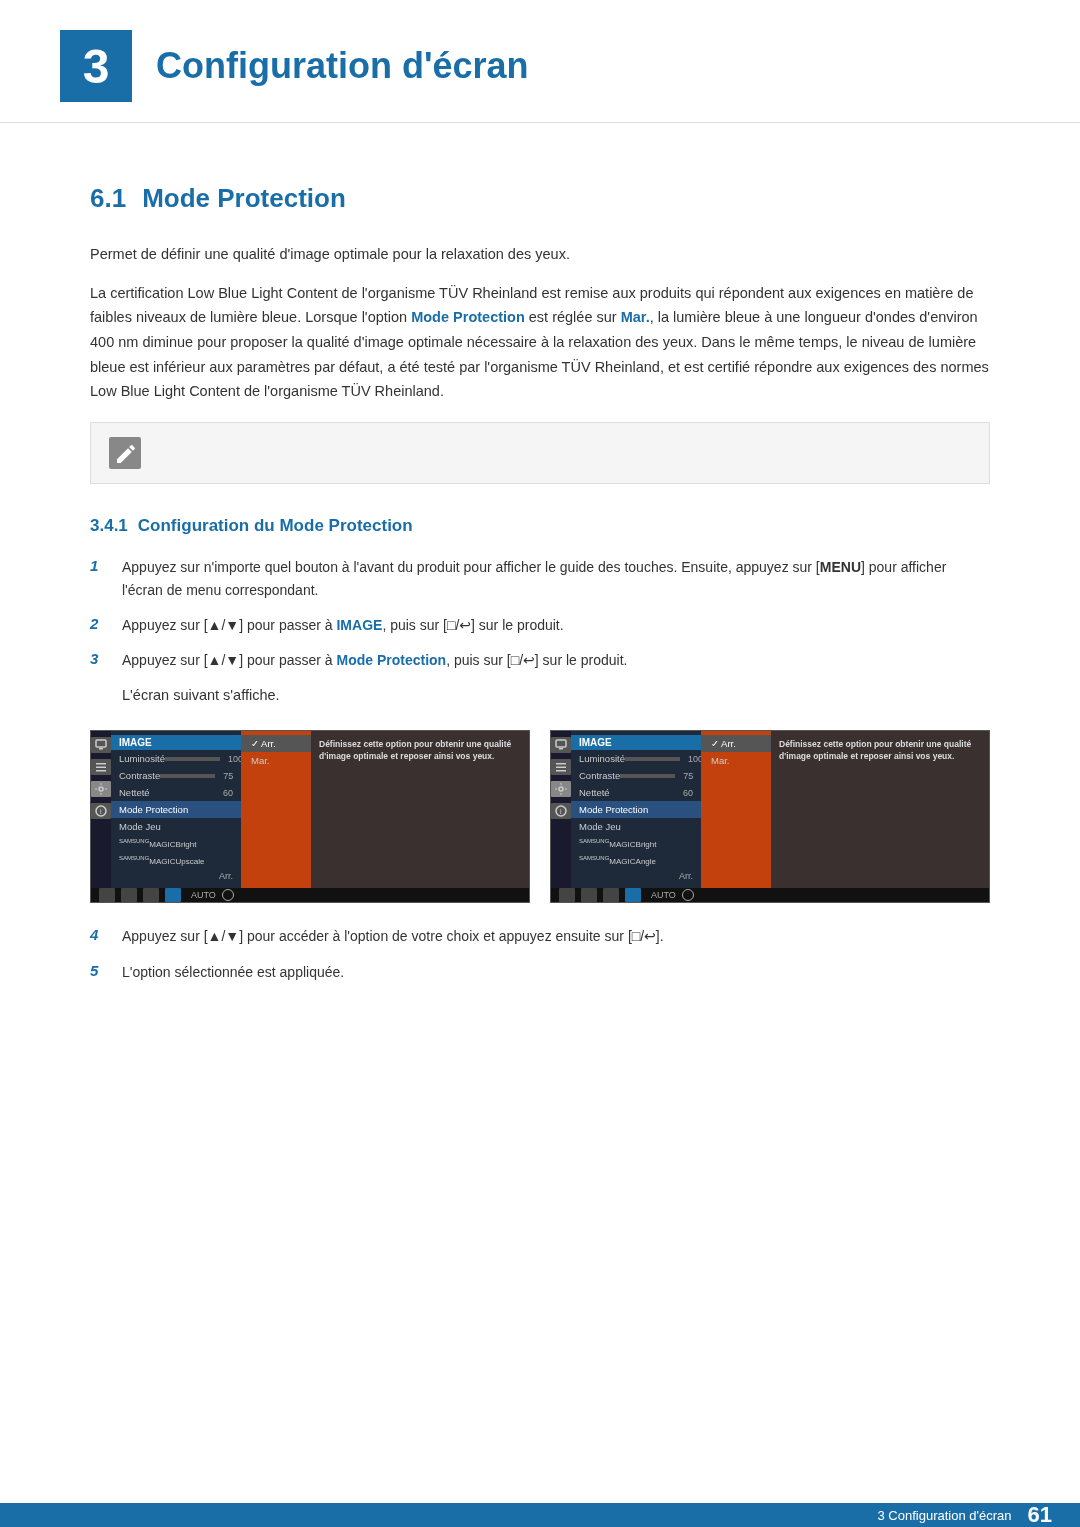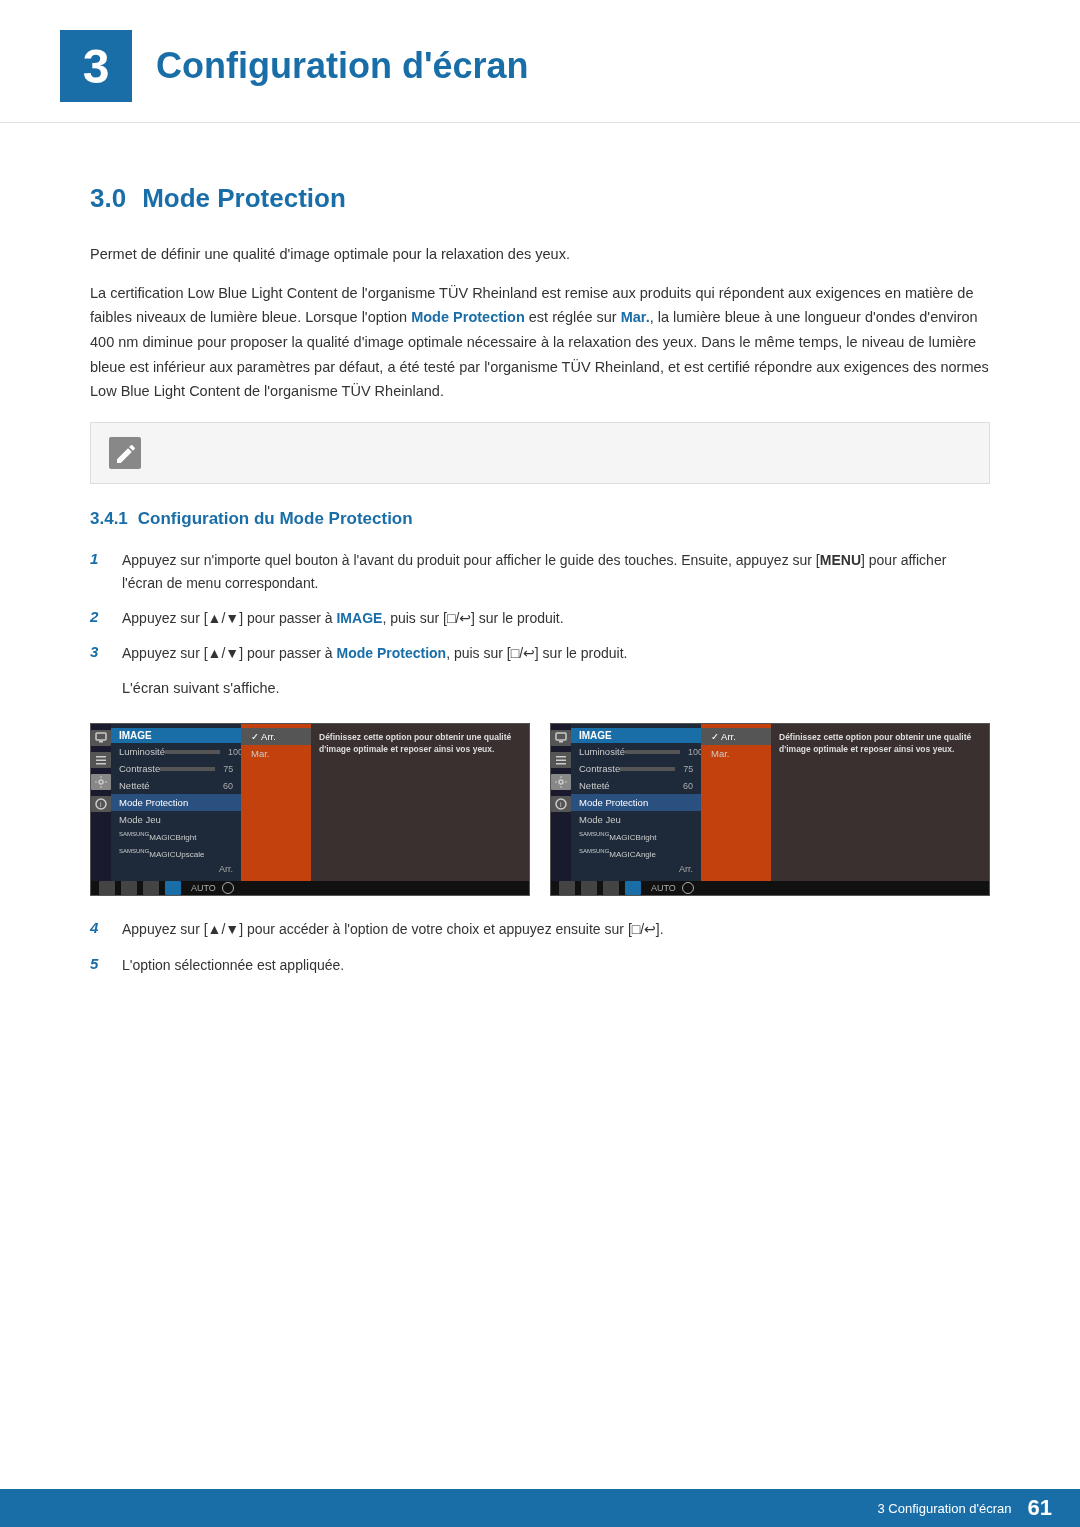--- a/index.html
+++ b/index.html
@@ -103,21 +103,21 @@
     .note-text {
       font-size: 13.5px;
       line-height: 1.6;
       color: #444;
     }
 
     
     .subsection-heading {
       display: flex;
       align-items: flex-end;
-      margin-top: 25px;
+      margin-top: 32px;
       margin-bottom: 20px;
     }
     .subsection-number {
       font-size: 17px;
       font-weight: bold;
       color: #1a6ea8;
       margin-right: 10px;
     }
     .subsection-title {
       font-size: 17px;
@@ -312,21 +312,21 @@
       height: 100%;
       background: #aaa;
     }
 
     
     .page-footer {
       position: absolute;
       bottom: 0;
       left: 0;
       right: 0;
-      height: 38px;
+      height: 24px;
       background: #1a6ea8;
       display: flex;
       align-items: center;
       justify-content: flex-end;
       padding: 0 28px;
       gap: 16px;
     }
     .footer-text {
       color: white;
       font-size: 13px;
@@ -352,21 +352,21 @@
 <div class="page-header">
   <div class="chapter-number-box">
     <span>3</span>
   </div>
   <span class="chapter-title">Configuration d'écran</span>
 </div>
 
 <div class="content">
 
   <div class="section-heading">
-    <span class="section-number">3.0</span>
+    <span class="section-number">6.1</span>
     <span class="section-title">Mode Protection</span>
   </div>
 
   <p class="body-text">Permet de définir une qualité d'image optimale pour la relaxation des yeux.</p>
 
   <p class="body-text">
     <span>La certification Low Blue Light Content de l'organisme TÜV Rheinland est remise aux produits qui répondent aux exigences en matière de faibles niveaux de lumière bleue. Lorsque l'option </span><span class="highlight-bold">Mode</span> <span class="highlight-bold">Protection</span><span> est réglée sur </span><span class="highlight-bold">Mar.</span><span>, la lumière bleue à une longueur d'ondes d'environ 400 nm diminue pour proposer la qualité d'image optimale nécessaire à la relaxation des yeux. Dans le même temps, le niveau de lumière bleue est inférieur aux paramètres par défaut, a été testé par l'organisme TÜV Rheinland, et est certifié répondre aux exigences des normes Low Blue Light Content de l'organisme TÜV Rheinland.</span>
   </p>
 
   <div class="note-box">

